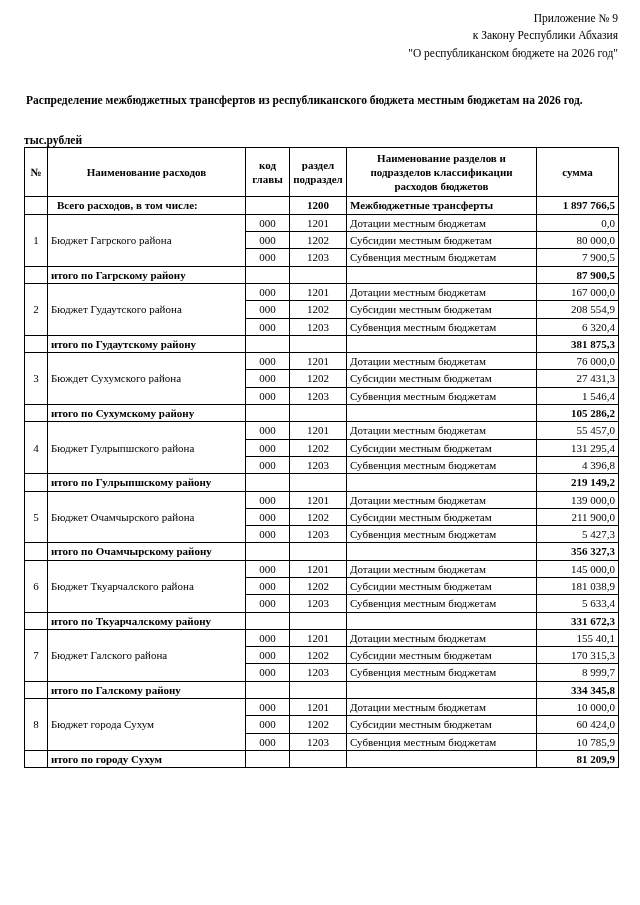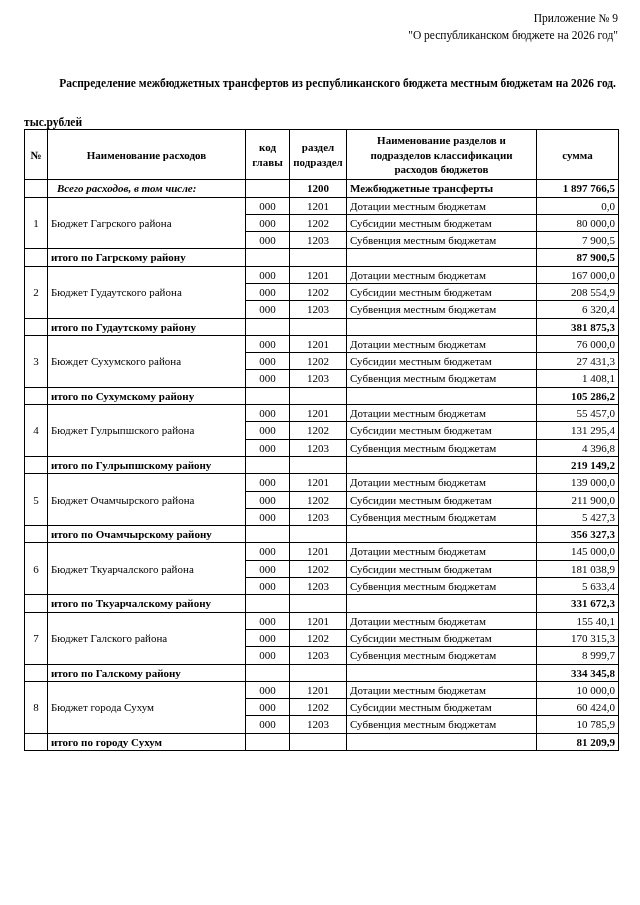--- a/index.html
+++ b/index.html
@@ -14,21 +14,21 @@
 
   .doc-header {
     text-align: right;
     font-size: 11.5px;
     line-height: 1.5;
     padding-top: 2px;
   }
 
   .doc-title {
     margin-top: 30px;
-    text-align: right;
+    text-align: left;
     font-weight: bold;
     font-size: 11.5px;
     line-height: 1.55;
     padding: 0 2px;
   }
 
   .units {
     margin-top: 24px;
     margin-bottom: 1px;
     text-align: left;
@@ -56,30 +56,31 @@
     line-height: 1.3;
     padding: 3px 2px;
   }
   .c-num     { width: 23px;  text-align: center; }
   .c-name    { width: 198px; text-align: left; padding-left: 5px; }
   .c-code    { width: 44px;  text-align: center; }
   .c-sec     { width: 57px;  text-align: center; margin-left: 7px; }
   .c-secname { width: 190px; text-align: left; padding-left: 4px; }
   .c-sum     { width: 82px;  text-align: right; padding-right: 4px; }
 
-  td.c-name.indent { padding-left: 9px; font-style: italic; }
+  td.c-name.indent { padding-left: 9px; }
   tr.bold-row td { font-weight: bold; }
 </style>
 </head>
 <body>
 
 <div class="page">
 
   <div class="doc-header">
     <div>Приложение № 9</div>
+    <div>к Закону Республики Абхазия</div>
     <div>"О республиканском бюджете на 2026 год"</div>
   </div>
 
   <div class="doc-title">Распределение межбюджетных трансфертов из республиканского бюджета местным бюджетам на 2026 год.</div>
 
   <div class="units">тыс.рублей</div>
 
   <table class="budget-table">
     <thead>
       <tr>
@@ -167,21 +168,21 @@
         <tr>
           <td class="c-code">000</td>
           <td class="c-sec">1202</td>
           <td class="c-secname">Субсидии местным бюджетам</td>
           <td class="c-sum">27 431,3</td>
         </tr>
         <tr>
           <td class="c-code">000</td>
           <td class="c-sec">1203</td>
           <td class="c-secname">Субвенция местным бюджетам</td>
-          <td class="c-sum">1 408,1</td>
+          <td class="c-sum">1 546,4</td>
         </tr>
         <tr class="bold-row">
           <td class="c-num"></td>
           <td class="c-name">итого по Сухумскому району</td>
           <td class="c-code"></td>
           <td class="c-sec"></td>
           <td class="c-secname"></td>
           <td class="c-sum">105 286,2</td>
         </tr>
         <tr>

